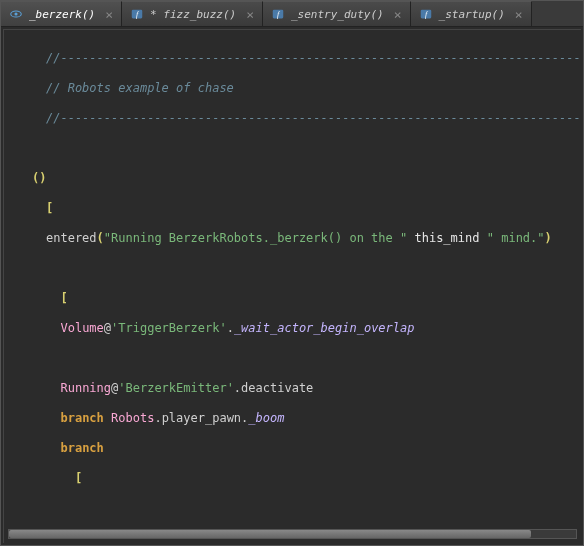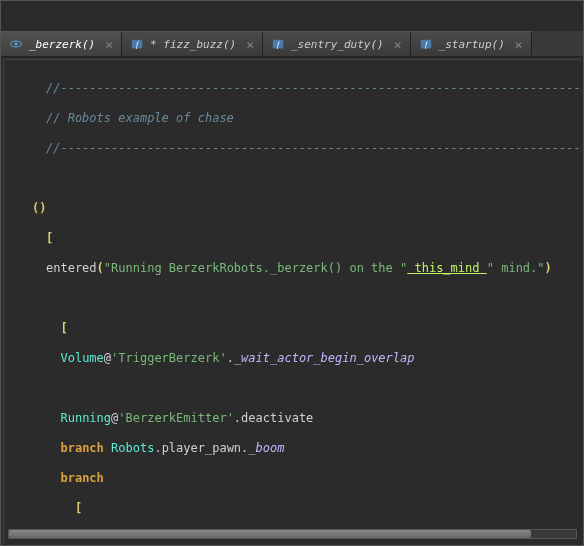--- a/index.html
+++ b/index.html
@@ -17,21 +17,20 @@
     background: #2b2b2b;
     display: flex;
     flex-direction: column;
     border: 1px solid #555;
   }
   .tab-bar {
     display: flex;
     background: #3a3a3a;
     height: 26px;
     border-bottom: 1px solid #222;
-    margin-top: 30px;
   }
   .tab {
     display: flex;
     align-items: center;
     padding: 0 8px;
     background: linear-gradient(to bottom, #4a4a4a, #3a3a3a);
     border-right: 1px solid #222;
     border-top: 1px solid #555;
     color: #ccc;
     font-size: 11px;
@@ -73,22 +72,22 @@
     border-top: 1px solid #444;
     margin: 2px;
   }
   .line { height: 15px; padding-left: 28px; }
   .comment { color: #6a8a9a; font-style: italic; }
   .kw { color: #d8a040; font-weight: bold; }
   .brace { color: #d8d070; font-weight: bold; }
   .fn { color: #d0d0d0; }
   .str { color: #7ab87a; }
   .op { color: #d0d0d0; }
-  .ident { color: #bef264; text-decoration: underline; }
-  .type { color: #5eead4; }
+  .ident { color: #e5e5e5; }
+  .type { color: #f9a8d4; }
   .at { color: #d0d0d0; }
   .member { color: #c4b5fd; font-style: italic; }
   .scrollbar-h {
     position: absolute;
     bottom: 4px;
     left: 4px;
     right: 4px;
     height: 10px;
     background: #3a3a3a;
     border: 1px solid #555;

